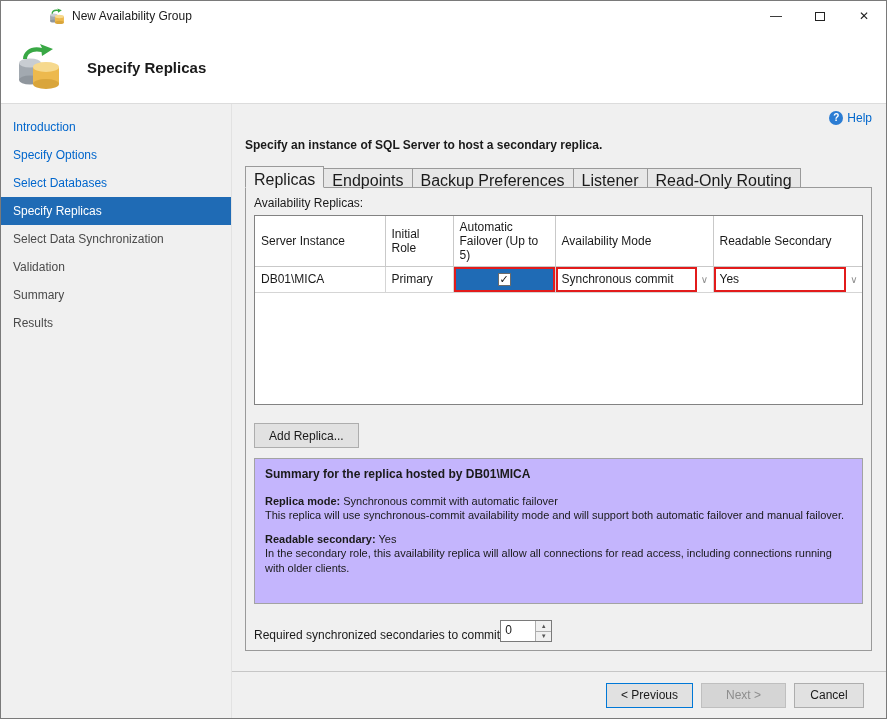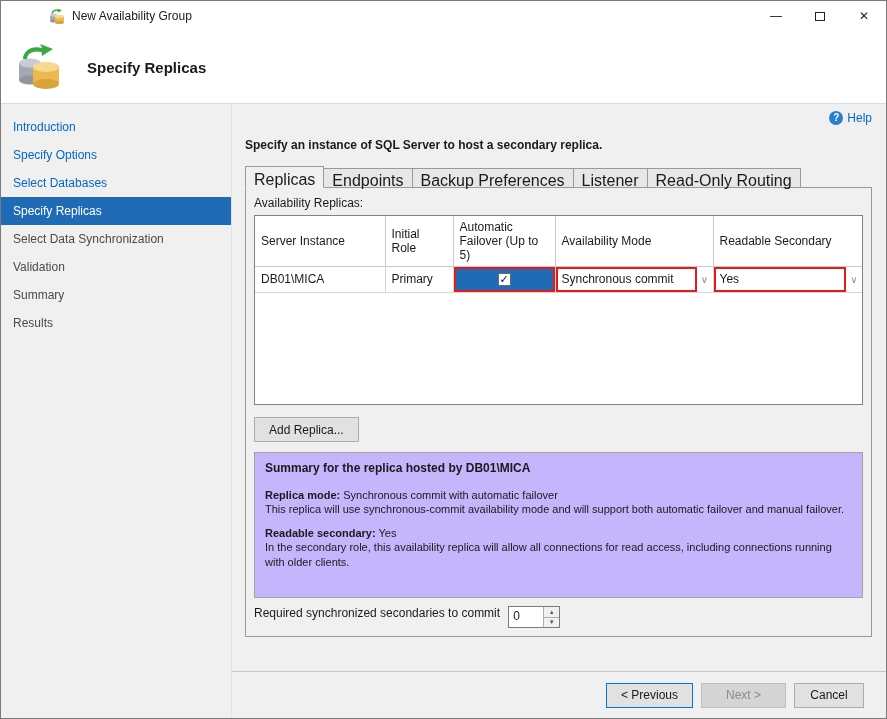--- a/index.html
+++ b/index.html
@@ -52,29 +52,29 @@
   table.grid td { height:25px; vertical-align:middle; padding:0 6px; border-right:1px solid #d5d5d5; border-bottom:1px solid #d5d5d5; }
   table.grid td.ctrl { padding:0; }
   table.grid td.last { border-right:none; }
 
   .cb-box { height:25px; border:2px solid #e21b1b; background:#1f6bb5; display:flex; align-items:center; justify-content:center; }
   .checkbox { width:13px; height:13px; background:#fff; border:1px solid #6b6b6b; display:flex; align-items:center; justify-content:center; font-size:11px; line-height:1; color:#111; }
   .combo-wrap { display:flex; height:25px; align-items:stretch; background:#fff; }
   .combo-red { flex:1; border:2px solid #e21b1b; background:#fff; display:flex; align-items:center; padding:0 4px; overflow:hidden; white-space:nowrap; }
   .chev { width:16px; display:flex; align-items:center; justify-content:center; color:#8f8f8f; font-size:10px; }
 
-  .btn-row { margin-top:12px; display:flex; gap:10px; flex:none; }
+  .btn-row { margin-top:18px; display:flex; gap:10px; flex:none; }
   .btn { font-family:"Liberation Sans", sans-serif; font-size:12px; height:25px; padding:0 14px; background:#e1e1e1; border:1px solid #adadad; color:#1a1a1a; cursor:pointer; }
   .btn.disabled { background:#d5d5d5; border-color:#bfbfbf; color:#8d8d8d; cursor:default; }
 
   .summary { margin-top:10px; height:146px; background:#c4b5fd; border:1px solid #a3a3a3; padding:8px 10px; font-size:11px; line-height:1.3; }
   .sum-title { font-size:12px; font-weight:bold; margin-bottom:11px; }
   .sum-block { margin-bottom:10px; }
 
-  .quorum-row { margin-top:8px; display:flex; align-items:flex-start; gap:8px; flex:none; }
+  .quorum-row { margin-top:16px; display:flex; align-items:flex-end; flex:none; }
   .spin { display:flex; width:52px; height:22px; border:1px solid #7a7a7a; background:#fff; }
   .spin-value { flex:1; padding:2px 4px; font-size:12px; }
   .spin-btns { width:16px; display:flex; flex-direction:column; border-left:1px solid #adadad; }
   .spin-btn { flex:1; background:#f0f0f0; color:#555; font-size:6px; display:flex; align-items:center; justify-content:center; cursor:pointer; }
   .spin-btn.up { border-bottom:1px solid #adadad; }
 
   .footer { margin-top:auto; margin-left:-13px; margin-right:-14px; height:47px; border-top:1px solid #c6c6c6; display:flex; align-items:center; justify-content:flex-end; padding-right:22px; background:#f0f0f0; flex:none; }
   .footer .btn { min-width:85px; }
   .footer .btn.primary { border:1px solid #0078d7; }
   .footer .btn.cancel-btn { margin-left:14px; min-width:70px; }

